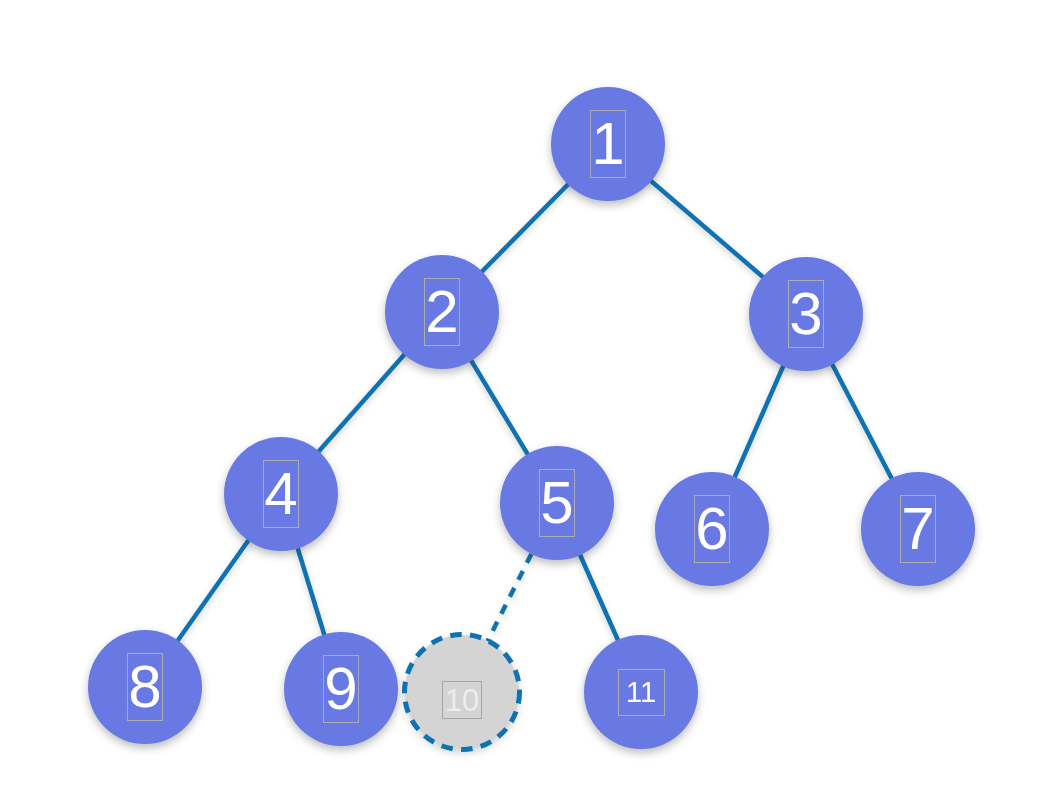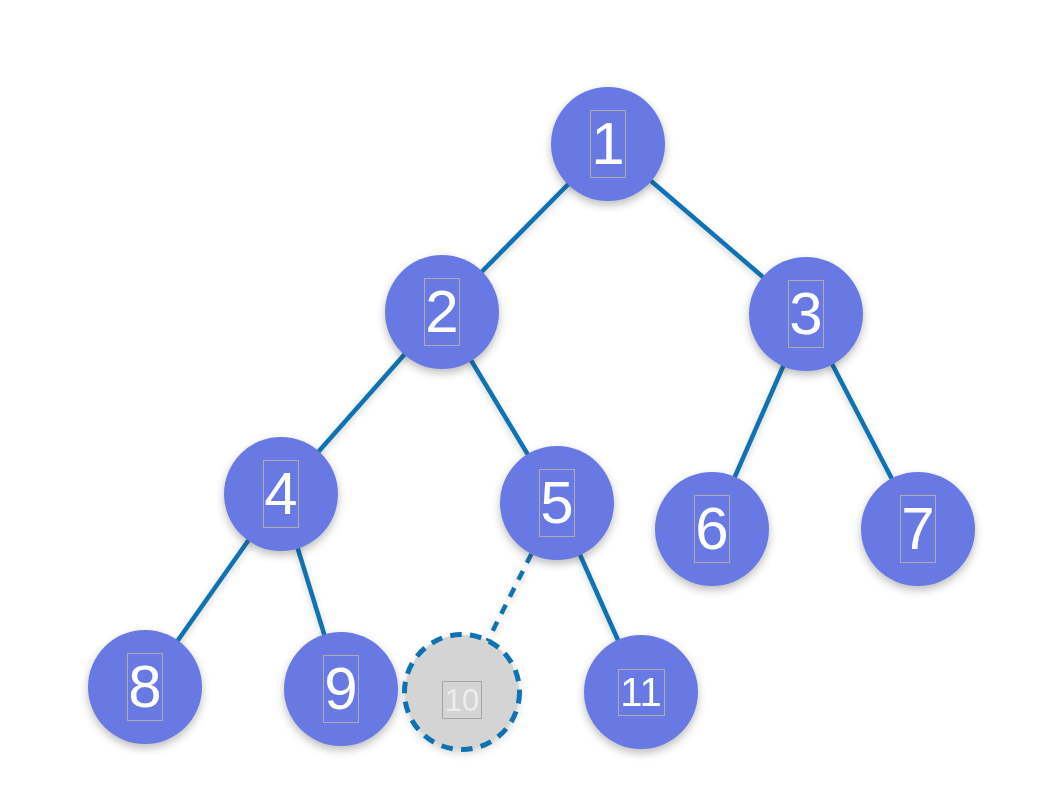--- a/index.html
+++ b/index.html
@@ -67,21 +67,21 @@
     line-height: 1;
   }
   .label-tall .label-box {
     width: 36px;
     height: 68px;
     font-size: 60px;
   }
   .label-square .label-box {
     width: 47px;
     height: 47px;
-    font-size: 40px;
+    font-size: 29px;
   }
   .label-square-sm .label-box {
     width: 40px;
     height: 38px;
     font-size: 31px;
     border-color: #a6a6a6;
     margin-top: 16px;
   }
 </style>
 </head>

